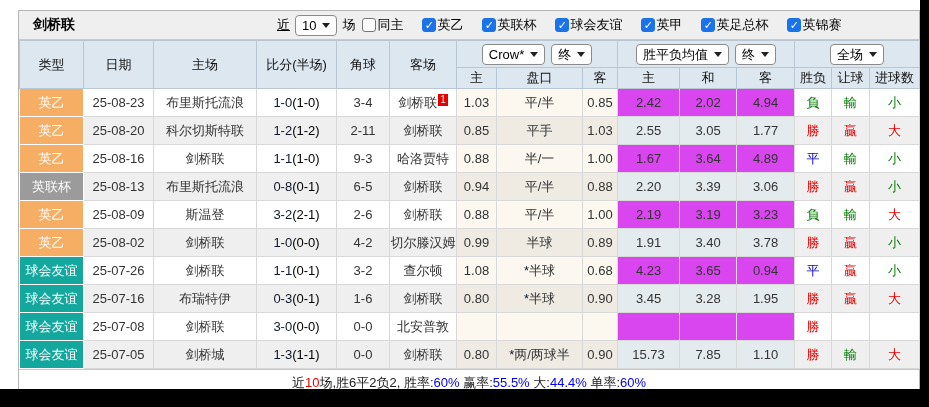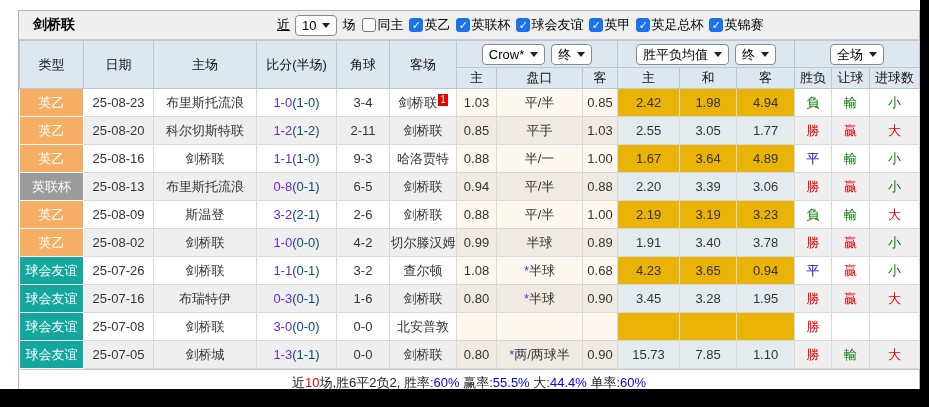--- a/index.html
+++ b/index.html
@@ -8,40 +8,40 @@
   .black-right{position:absolute;left:920px;top:0;width:9px;height:407px;background:#000;z-index:9}
   .black-bottom{position:absolute;left:0;top:389px;width:929px;height:18px;background:#000;z-index:9}
   .panel{position:absolute;left:18px;top:10px;width:902px;border:1px solid #b5b5b5;box-sizing:border-box;background:#fff}
   .titlebar{position:relative;height:28px;background:#efefef;display:flex;align-items:center;border-bottom:1px solid #c9c9c9}
   .title{font-weight:bold;font-size:14px;margin-left:14px;color:#000}
   .controls{position:absolute;left:258px;top:0;height:28px;display:flex;align-items:center;gap:5px;font-size:13px;color:#000;white-space:nowrap}
   .recent-link{color:#000;text-decoration:underline;cursor:pointer}
   .sel{display:inline-flex;align-items:center;gap:6px;background:#fff;border:1px solid #8a8a8a;border-radius:4px;
        padding:2px 6px;font-size:13px;color:#000;line-height:15px;cursor:pointer}
   .arrow{width:0;height:0;border-left:4px solid transparent;border-right:4px solid transparent;border-top:5px solid #222}
-  .filters{display:inline-flex;align-items:center;gap:6px;margin-left:2px}
+  .filters{display:inline-flex;align-items:center;gap:19px;margin-left:2px}
   .filter{display:inline-flex;align-items:center;gap:1px;cursor:pointer}
   .cb{width:14px;height:14px;border:1px solid #767676;border-radius:3px;background:#fff;display:inline-flex;
       align-items:center;justify-content:center;font-size:11px;color:#fff;box-sizing:border-box}
   .cb.on{background:#1a73e8;border-color:#1a73e8}
   .grid{border-collapse:collapse;table-layout:fixed;width:900px}
   .grid th{background:#dde7f0;border:1px solid #b9c7d5;font-weight:normal;font-size:13px;color:#111;
            overflow:hidden;white-space:nowrap;padding:0}
   .hrow1 th{height:26px}
   .hrow2 th{height:20px}
   .grid td{border:1px solid #d8d8d8;text-align:center;font-size:13px;height:27px;color:#333;
            overflow:hidden;white-space:nowrap;padding:0}
   tr.odd  .lc{background:#ffffff}  tr.even .lc{background:#efefef}
   tr.odd  .oc{background:#fcf8ef}  tr.even .oc{background:#efebe3}
-  tr.odd  .ac{background:#eab308}  tr.even .ac{background:#e4ebef}
+  tr.odd  .ac{background:#d946ef}  tr.even .ac{background:#e4ebef}
   tr.odd  .rc{background:#ffffff}  tr.even .rc{background:#efefef}
   td.type{color:#fff;border:1px solid #fff}
   .c-green{color:#007a00}
-  .c-red{color:#6d28d9}
-  .half{color:#0c4a6e}
+  .c-red{color:#0f172a}
+  .half{color:#000000}
   .badge{display:inline-block;background:#e60000;color:#fff;font-size:10px;line-height:12px;
          padding:0 2px;margin-left:1px;vertical-align:4px}
   .hsel{display:inline-flex;gap:6px;align-items:center;justify-content:center}
   .footer{height:26px;line-height:26px;text-align:center;font-size:13px;background:#fff;border-top:1px solid #c9c9c9}
 </style>
 </head>
 <body>
 
 <div class="black-right"></div>
 <div class="black-bottom"></div>
@@ -166,21 +166,21 @@
           <td class="type" style="background: rgb(245, 174, 99);">英乙</td>
           <td class="lc">25-08-23</td>
           <td class="lc">布里斯托流浪</td>
           <td class="lc"><span class="c-red">1-0</span><span class="half">(1-0)</span></td>
           <td class="lc">3-4</td>
           <td class="lc c-green">剑桥联<span class="badge">1</span></td>
           <td class="oc">1.03</td>
           <td class="oc"><span>平/半</span></td>
           <td class="oc">0.85</td>
           <td class="ac">2.42</td>
-          <td class="ac">1.98</td>
+          <td class="ac">2.02</td>
           <td class="ac">4.94</td>
           <td class="rc" style="color: rgb(0, 122, 0);">負</td>
           <td class="rc" style="color: rgb(0, 122, 0);">輸</td>
           <td class="rc" style="color: rgb(0, 122, 0);">小</td>
         </tr>
         <tr class="even">
           <td class="type" style="background: rgb(245, 174, 99);">英乙</td>
           <td class="lc">25-08-20</td>
           <td class="lc">科尔切斯特联</td>
           <td class="lc"><span class="c-red">1-2</span><span class="half">(1-2)</span></td>

